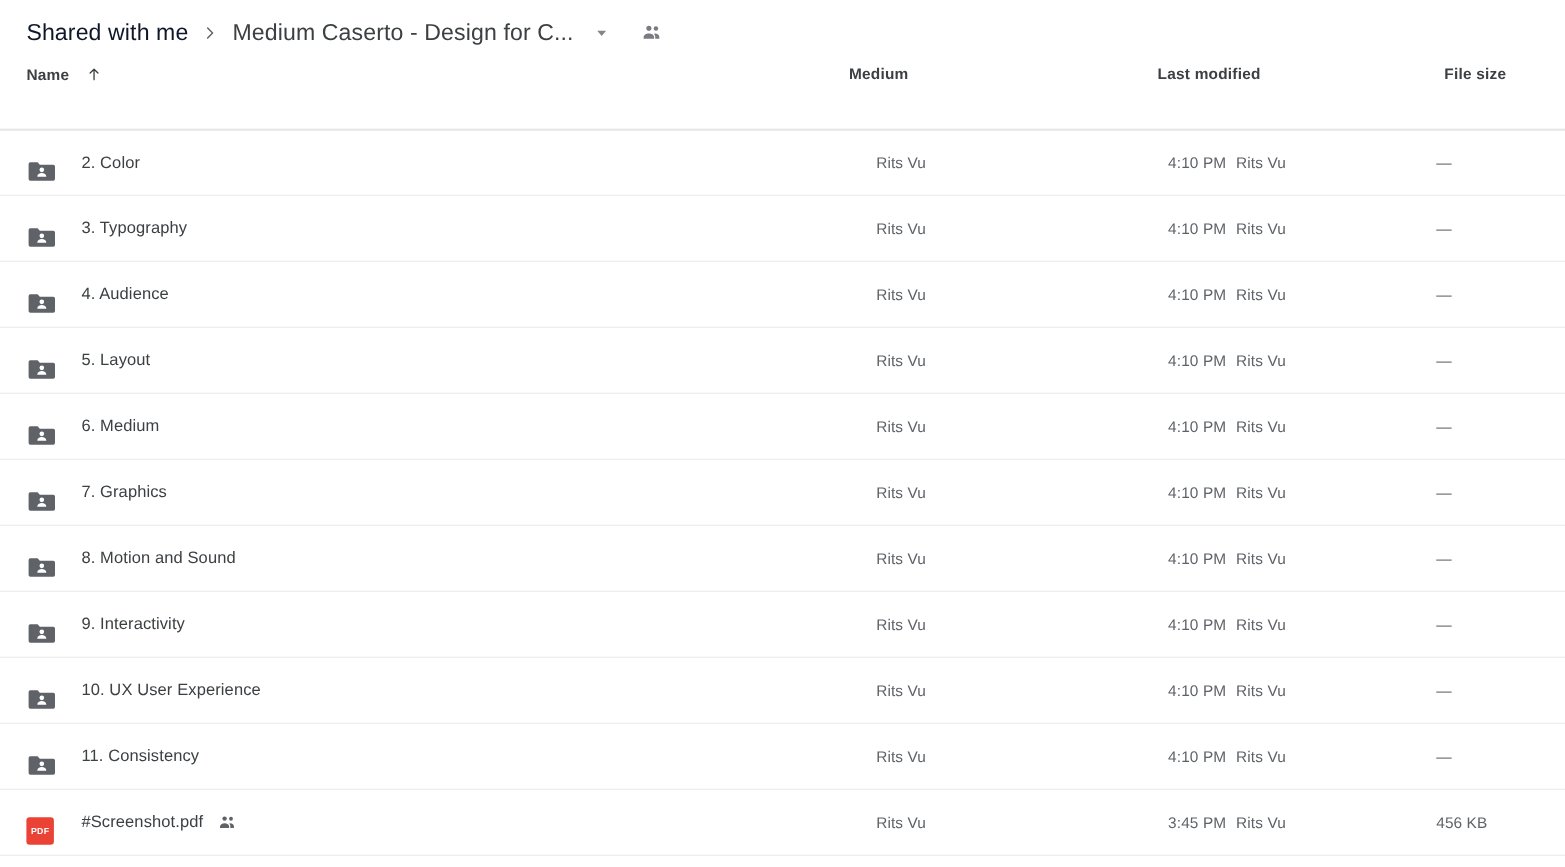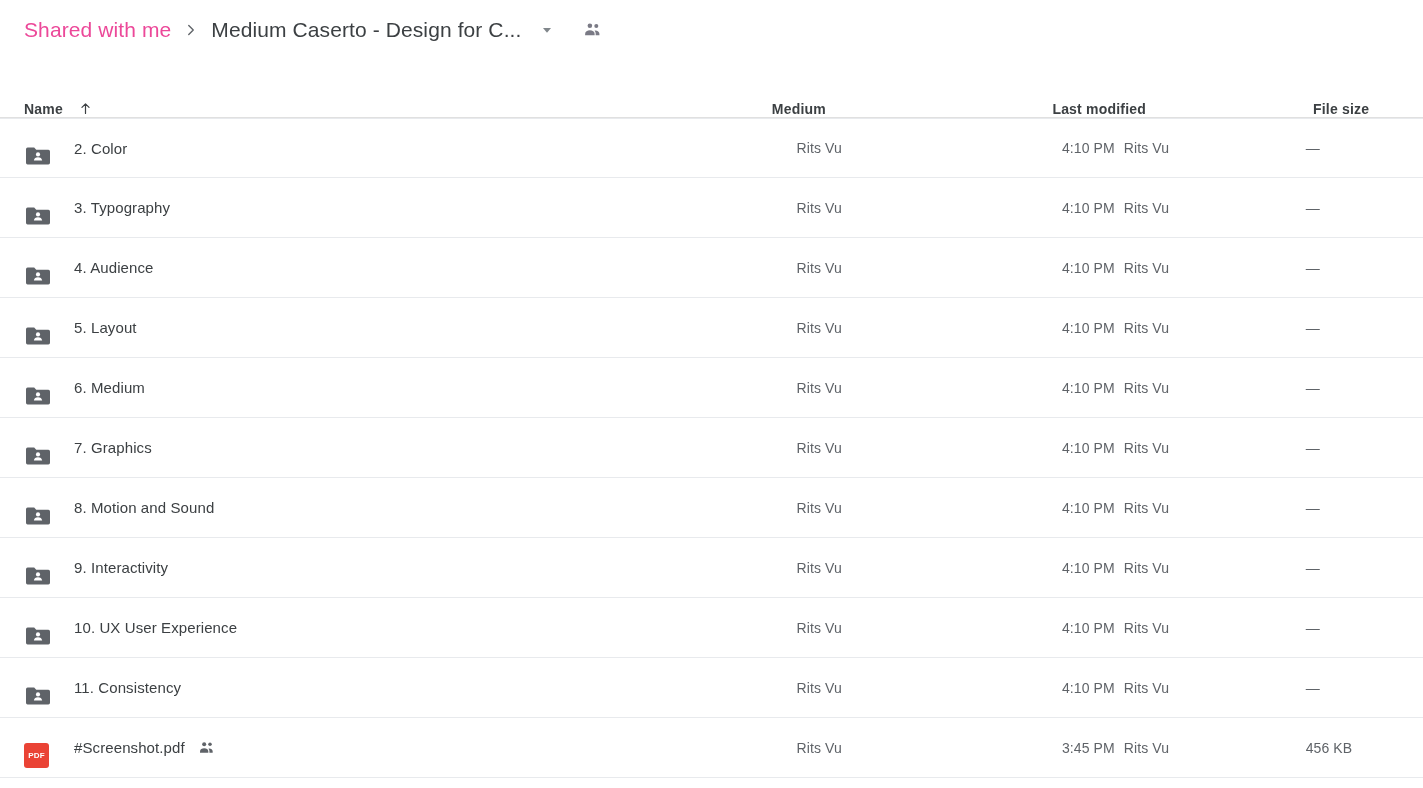--- a/index.html
+++ b/index.html
@@ -14,21 +14,21 @@
 
   
   .breadcrumb-bar {
     height: 59px;
     display: flex;
     align-items: center;
     padding-left: 24px;
   }
   .crumb-parent {
     font-size: 21px;
-    color: #ec4899;
+    color: #0f172a;
     letter-spacing: 0.1px;
     white-space: nowrap;
   }
   .crumb-sep {
     margin: 0 11px;
     color: #5f6368;
     display: flex;
     align-items: center;
   }
   .crumb-current {
@@ -47,21 +47,21 @@
     display: flex;
     align-items: center;
   }
 
   
   .file-table {
     width: 100%;
   }
   .table-header {
     display: flex;
-    align-items: flex-end;
+    align-items: flex-start;
     height: 59px;
     border-bottom: 1px solid #e0e0e0;
     padding-left: 24px;
     padding-right: 24px;
     gap: 36px;
   }
   .th {
     font-size: 14px;
     font-weight: bold;
     color: #3c4043;

